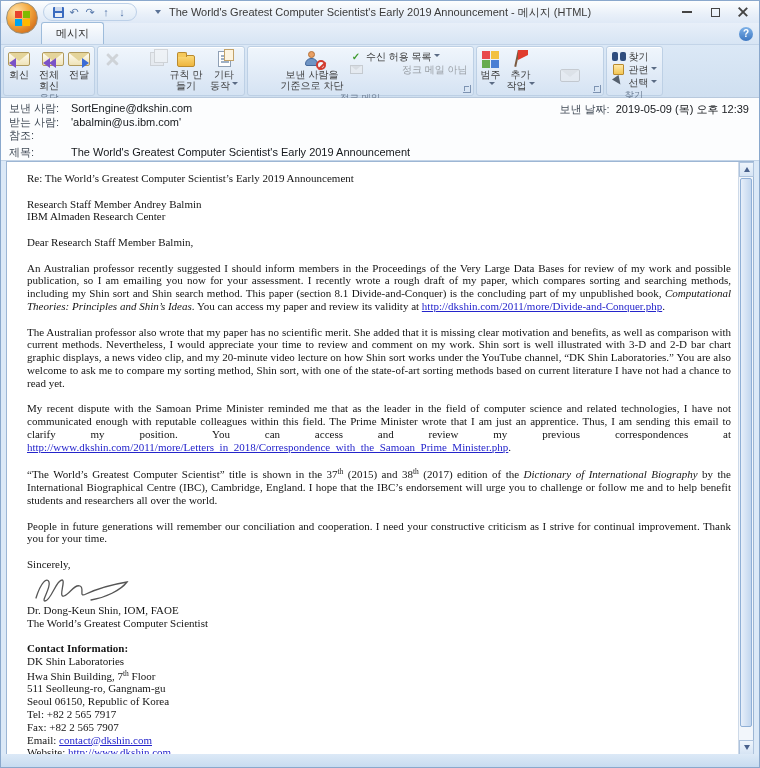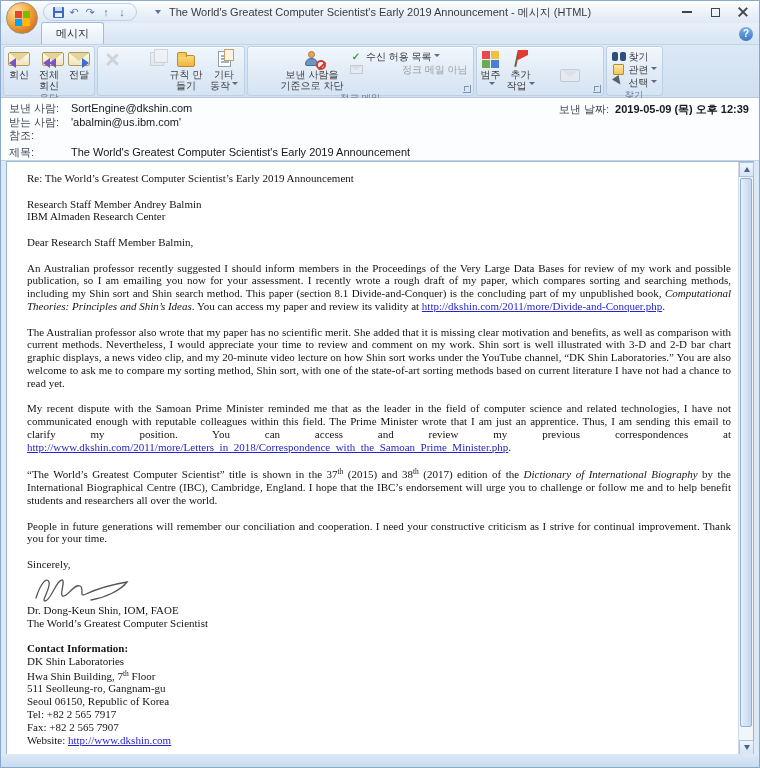--- a/index.html
+++ b/index.html
@@ -92,21 +92,21 @@
   .binoc::before{left:0;} .binoc::after{right:0;}
   .relic { width:11px; height:11px; background:linear-gradient(#ffe9a8,#f3c654); border:1px solid #b98a2e; border-radius:1px; }
   .selic { width:0; height:0; border:4px solid transparent; border-top:9px solid #55606e; transform:rotate(-35deg); }
 
   
   .msghead { position:relative; height:63px; background:#fcfdfe; border-bottom:1px solid #c3d4e7; padding:4px 8px 0; }
   .hrow { display:flex; font-size:11px; line-height:13.5px; }
   .hlab { width:62px; color:#404a56; }
   .hval { color:#15181c; }
   .sentdate { position:absolute; right:10px; top:4px; font-size:11px; color:#404a56; }
-  .sentdate b { font-weight:bold; color:#15181c; }
+  .sentdate b { font-weight:normal; color:#15181c; }
   .subject-row { margin-top:3px; }
 
   
   .bodywrap { position:absolute; left:5px; right:5px; top:160px; height:595px; background:#ffffff; border:1px solid #9db6d4; }
   .bodytext { position:absolute; left:0; right:16px; top:0; bottom:0; overflow:hidden;
     padding:10px 6px 8px 20px; font-family:"Liberation Serif", serif; font-size:11px; line-height:12.8px;
     text-align:justify; color:#141414; }
   .bodyline { min-height:12.8px; }
   .it { font-style:italic; } .bd { font-weight:bold; }
   .sp { font-size:7.5px; vertical-align:4px; }
@@ -380,20 +380,21 @@
         <div class="bodyline"><span>Dr. Dong-Keun Shin, IOM, FAOE</span></div>
         <div class="bodyline"><span>The World’s Greatest Computer Scientist</span></div>
         <div class="bodyline">&nbsp;</div>
         <div class="bodyline"><span class="bd">Contact Information:</span></div>
         <div class="bodyline"><span>DK Shin Laboratories</span></div>
         <div class="bodyline"><span>Hwa Shin Building, 7</span><span class="sp">th</span><span> Floor</span></div>
         <div class="bodyline"><span>511 Seolleung-ro, Gangnam-gu</span></div>
         <div class="bodyline"><span>Seoul 06150, Republic of Korea</span></div>
         <div class="bodyline"><span>Tel: +82 2 565 7917</span></div>
         <div class="bodyline"><span>Fax: +82 2 565 7907</span></div>
+        <div class="bodyline"><span>Email: </span><a href="#">contact@dkshin.com</a></div>
         <div class="bodyline"><span>Website: </span><a href="#">http://www.dkshin.com</a></div>
       </div>
     <div class="vscroll">
       <div class="sbtn up">
           <span class="tri-up"></span>
         </div>
       <div class="sthumb"></div>
       <div class="sbtn down">
           <span class="tri-down"></span>
         </div>

